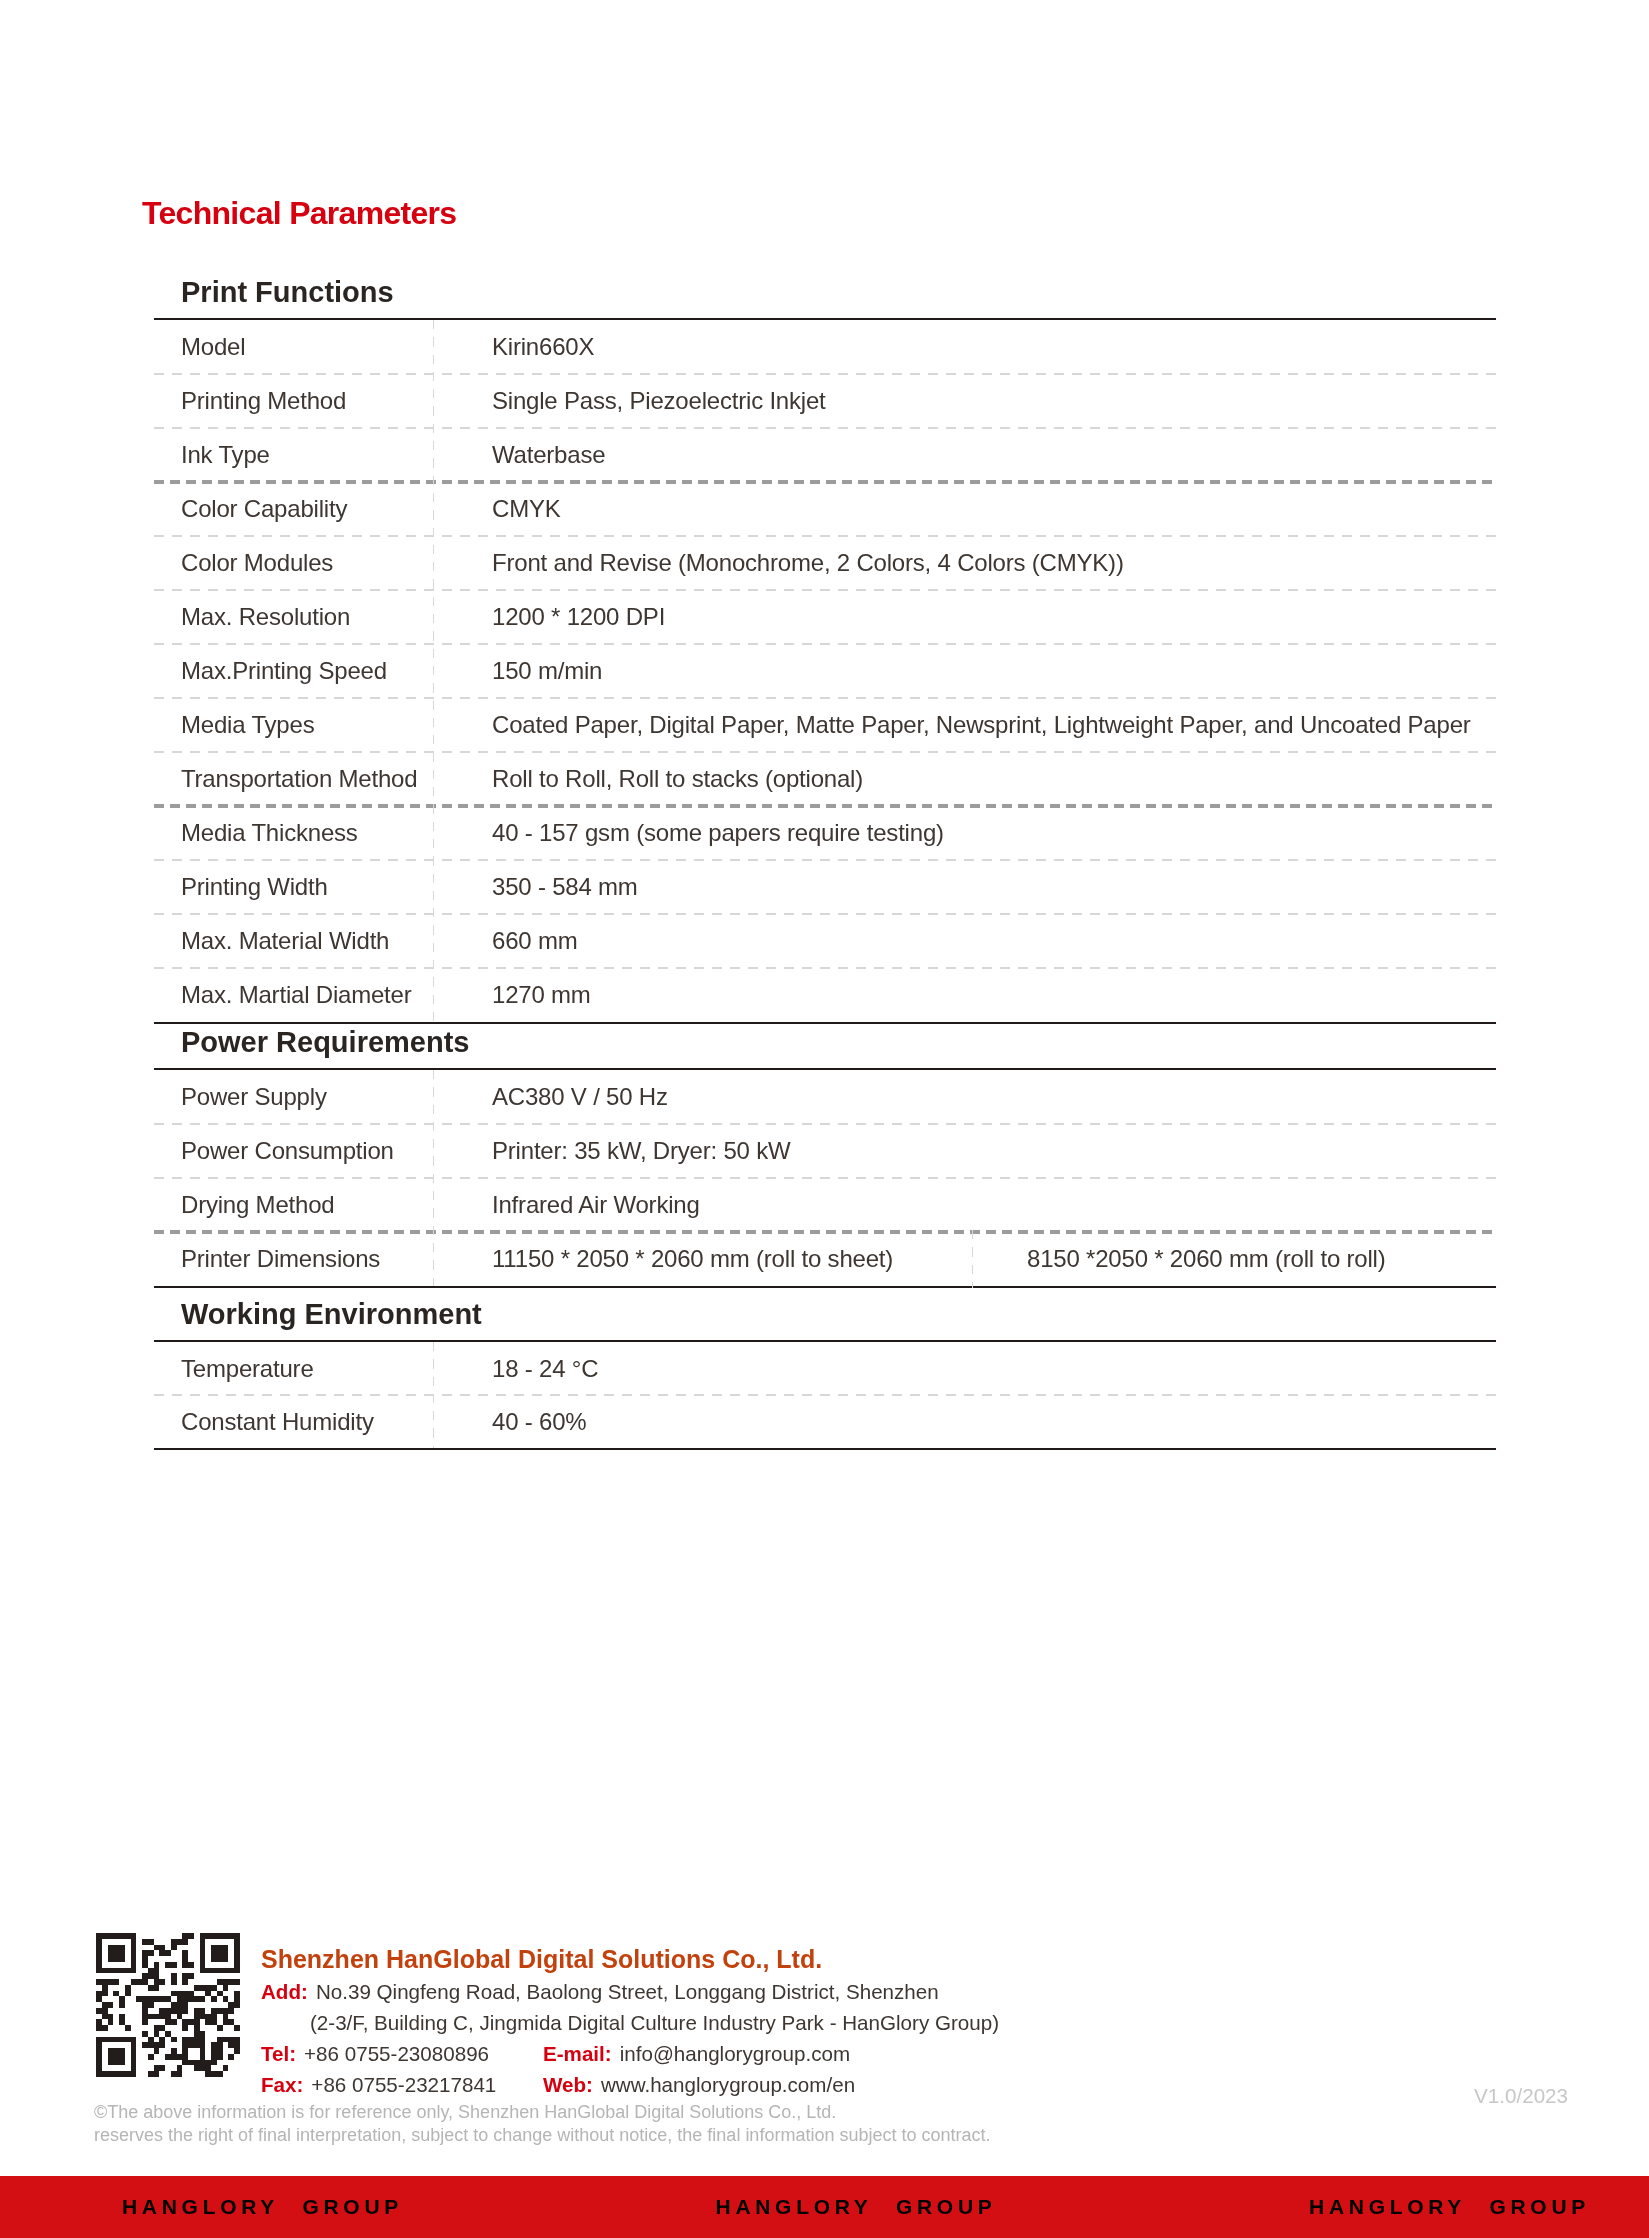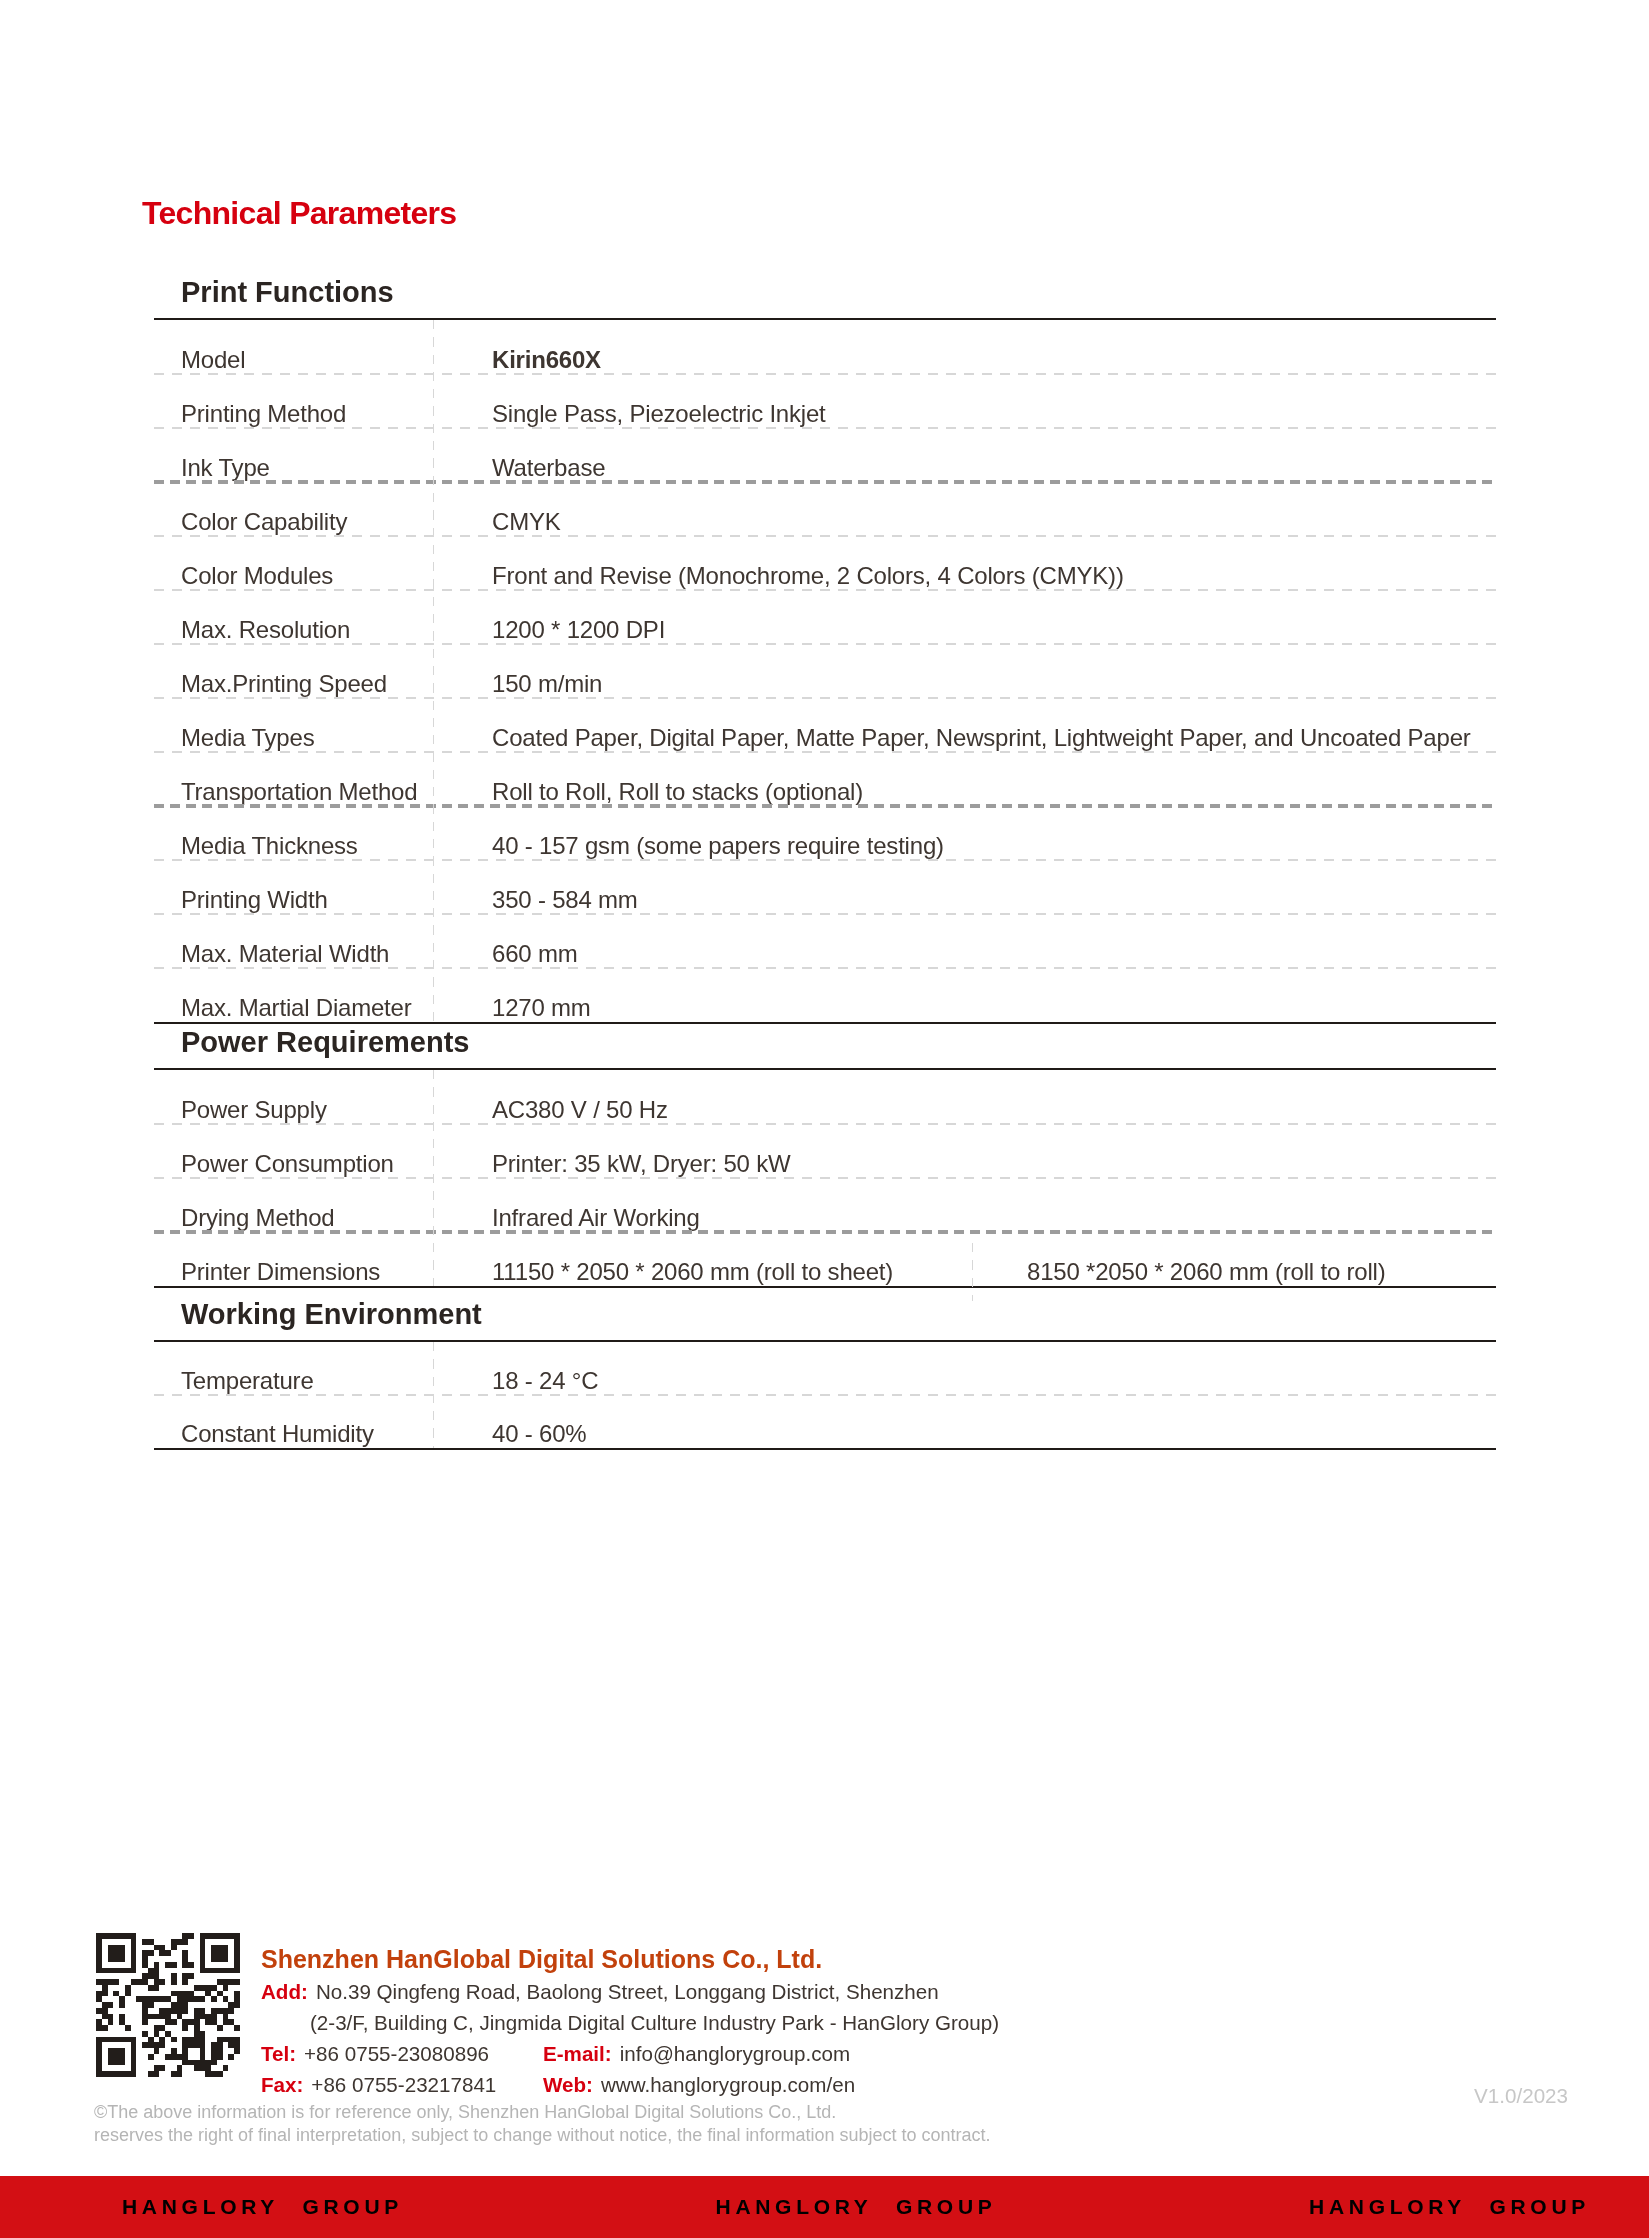--- a/index.html
+++ b/index.html
@@ -46,34 +46,34 @@
   #table-power{top:1068px;}
   #table-env{top:1340px;}
 
   .spec-table .vsep{
     position:absolute;left:279px;top:0;bottom:0;width:1.3px;
     background:repeating-linear-gradient(180deg,var(--dash-light) 0 9.3px,transparent 9.3px 17.3px);
     pointer-events:none;
   }
   .row{
     position:relative;
-    display:flex;align-items:flex-end;
+    display:flex;align-items:center;
     height:54px;
     font-size:24px;letter-spacing:-0.2px;
   }
   #table-power .row{height:54px;}
   #table-env .row{height:53px;}
   .row .label{
     flex:0 0 338px;box-sizing:border-box;padding-left:27px;
     white-space:nowrap;
   }
   .row .value{
     flex:1;position:relative;white-space:nowrap;
   }
-  .row .value .bold{font-weight:700;}
+  .row .value .bold{font-weight:400;}
   .row.divider-light::after{
     content:"";position:absolute;left:0;right:0;bottom:-0.7px;height:1.3px;
     background:repeating-linear-gradient(90deg,var(--dash-light) 0 10px,transparent 10px 18px);
   }
   .row.divider-dark::after{
     content:"";position:absolute;left:0;right:0;bottom:-2px;height:4px;
     background:repeating-linear-gradient(90deg,var(--dash-dark) 0 10px,transparent 10px 16px);
   }
   .value .v1{display:inline-block;width:535px;}
   .value .vdiv{

